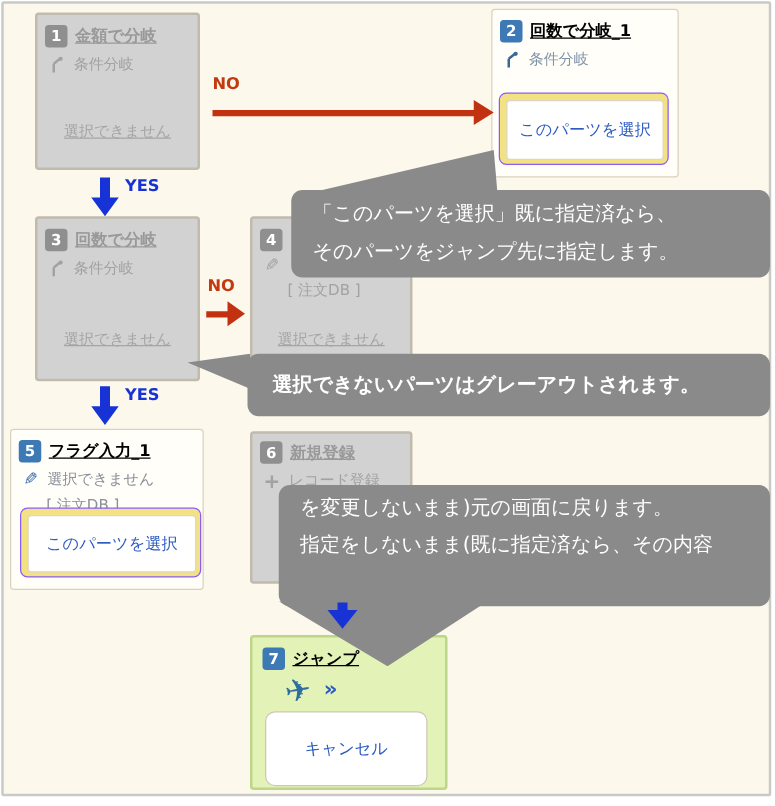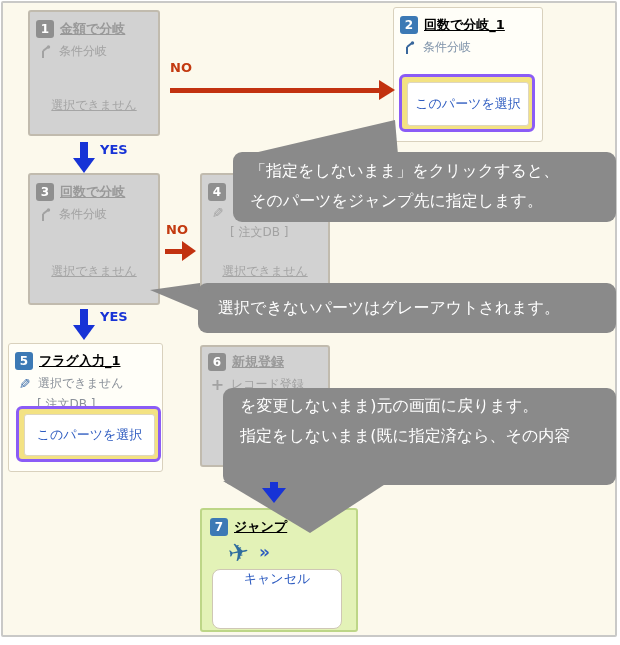--- a/index.html
+++ b/index.html
@@ -28,26 +28,26 @@
   .type.bluegray{color:#8094aa;}
   .type.warmgray{color:#8a9099;}
   .dblabel{font-size:12px;padding:4px 0 0 28px;white-space:nowrap;}
   .dblabel.gray{color:#a2a2a2;}
   .dblabel.warmgray{color:#8a9099;}
   .status{position:absolute;left:0;right:0;text-align:center;font-size:12px;color:#a5a5a5;white-space:nowrap;text-decoration:underline;}
   .icon{flex:0 0 auto;display:flex;align-items:center;justify-content:center;width:15px;}
   .pencil{font-size:14px;transform:scaleX(-1);line-height:1;}
   .plus{font-size:16px;font-weight:bold;line-height:1;}
 
-  .select-wrap{position:absolute;background:#f3e283;border:3px solid #8b5cf6;border-radius:6px;
+  .select-wrap{position:absolute;background:#f3e283;border:1px solid #8b5cf6;border-radius:6px;
                padding:5px;box-sizing:border-box;cursor:pointer;}
   .select-inner{width:100%;height:100%;background:#ffffff;border:1px solid #ded6c0;border-radius:3px;
                 display:flex;align-items:center;justify-content:center;font-size:13px;color:#2d5bc0;white-space:nowrap;}
   .cancel-btn{position:absolute;background:#ffffff;border:1px solid #cfc7b5;border-radius:8px;
-              display:flex;justify-content:center;font-size:13px;color:#2d5bc0;
+              display:flex;align-items:center;justify-content:center;font-size:13px;color:#2d5bc0;
               cursor:pointer;box-sizing:border-box;}
 
   .hline{position:absolute;background:#c23210;z-index:2;}
   .vline{position:absolute;background:#1733d6;z-index:2;}
   .head-right{position:absolute;width:0;height:0;z-index:2;
               border-top:10px solid transparent;border-bottom:10px solid transparent;border-left:16px solid #c23210;}
   .head-down{position:absolute;width:0;height:0;z-index:2;
              border-left:11px solid transparent;border-right:11px solid transparent;border-top:15px solid #1733d6;}
   .flow-label{position:absolute;font-size:13px;font-weight:bold;z-index:2;}
   .flow-label.no{color:#c33a10;text-align:center;}
@@ -186,27 +186,27 @@
   <div class="flow-label no" style="left:166px;top:222px;">NO</div>
   <div class="hline" style="left:165px;top:249px;width:19px;height:5px;"></div>
   <div class="head-right" style="left:182px;top:241px;border-left-width:14px;"></div>
 
   <div class="flow-label yes" style="left:100px;top:309px;">YES</div>
   <div class="vline" style="left:80px;top:309px;width:8px;height:18px;"></div>
   <div class="head-down" style="left:73px;top:325px;"></div>
 
   <div class="tail" style="left:245px;top:120px;width:153px;height:35px;clip-path:polygon(0px 35px,153px 35px,150px 0px);"></div>
   <div class="callout" style="left:233px;top:152px;width:383px;height:66px;padding-top:4px;">
-    <div class="line">「指定をしないまま」をクリックすると、</div>
+    <div class="line">「このパーツを選択」既に指定済なら、</div>
     <div class="line">そのパーツをジャンプ先に指定します。</div>
   </div>
 
   <div class="tail" style="left:150px;top:281px;width:50px;height:32px;clip-path:polygon(50px 2px,50px 30px,0px 9px);"></div>
   <div class="callout" style="left:198px;top:283px;width:418px;height:50px;">
-    <div class="line" style="line-height:50px;padding-left:20px;">選択できないパーツはグレーアウトされます。</div>
+    <div class="line" style="line-height:50px;padding-left:20px;font-weight:bold;">選択できないパーツはグレーアウトされます。</div>
   </div>
 
   <div class="tail" style="left:223px;top:481px;width:167px;height:52px;clip-path:polygon(0px 0px,167px 0px,87px 52px);"></div>
   <div class="callout" style="left:223px;top:388px;width:393px;height:94px;padding-top:3px;">
     <div class="line">を変更しないまま)元の画面に戻ります。</div>
     <div class="line">指定をしないまま(既に指定済なら、その内容</div>
   </div>
 
   <div class="vline jump-stub" style="left:270px;top:482px;width:8px;height:8px;"></div>
   <div class="head-down jump-head" style="left:262px;top:488px;"></div>

